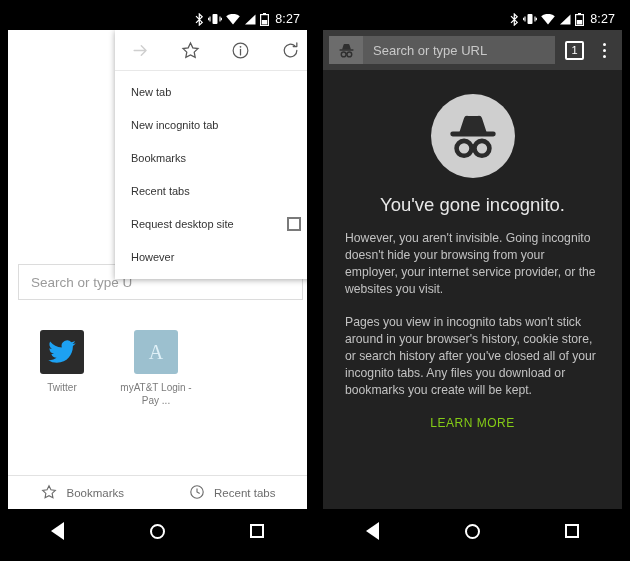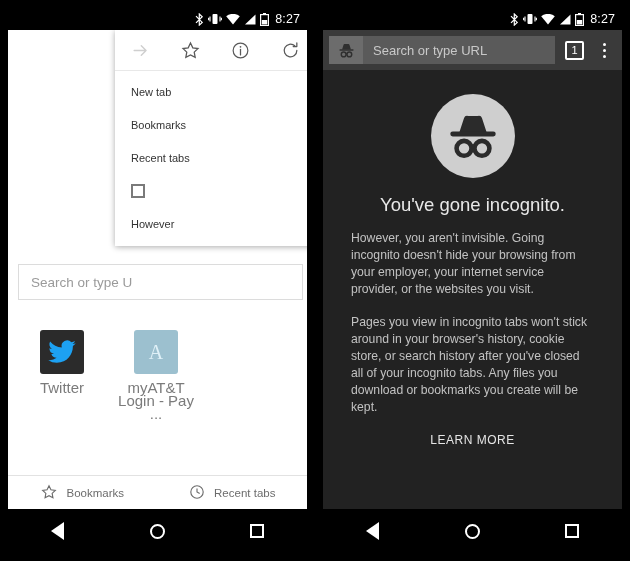--- a/index.html
+++ b/index.html
@@ -103,21 +103,21 @@
   }
   .tile { width: 76px; text-align:center; }
   .tile-icon {
     width: 44px; height: 44px;
     margin: 0 auto 7px auto;
     border-radius: 3px;
     display: flex; align-items:center; justify-content:center;
     position: relative;
   }
   .tile-label {
-    font-size: 15px;
+    font-size: 10px;
     color: #7b7b7b;
     line-height: 13px;
     word-wrap: break-word;
   }
   
   .tw { background:#2b2b2b; }
   .tw svg { width:30px; height:30px; }
   
   .wc { background:#6e6e6e; }
   .wc .wc-mark {
@@ -266,21 +266,21 @@
     margin-right: 3px;
     flex: none;
   }
   .kebab i { width: 3px; height: 3px; background: #fff; border-radius: 50%; display:block; }
 
   .inc-body {
     position: absolute;
     left: 0; right: 0;
     top: 62px; bottom: 44px;
     background: #222222;
-    padding: 0 28px;
+    padding: 0 22px;
     text-align: center;
   }
   .inc-avatar {
     width: 84px; height: 84px;
     border-radius: 50%;
     background: #cfcfcf;
     margin: 24px auto 0 auto;
     display: flex; align-items: center; justify-content: center;
   }
   .inc-avatar svg { width: 58px; height: 58px; }
@@ -293,21 +293,21 @@
   .inc-para {
     margin-top: 16px;
     color: #c2c2c2;
     font-size: 12.2px;
     line-height: 17px;
     text-align: left;
   }
   .inc-para.second { margin-top: 14px; }
   .inc-learn {
     margin-top: 17px;
-    color: #e5e5e5;
+    color: #84cc16;
     font-size: 12px;
     letter-spacing: 0.5px;
     font-weight: 400;
   }
 </style>
 </head>
 <body>
 
 <div class="screen">
 
@@ -430,26 +430,30 @@
                 <path d="M20 2.4V7h-4.6" fill="none" stroke="#595959" stroke-width="1.6" stroke-linecap="round" stroke-linejoin="round"></path>
               </svg>
           </div>
         </div>
         <div class="menu-sep"></div>
 
         <div class="menu-item">
           <span class="mi-label">New tab</span>
         </div>
         <div class="menu-item">
+          <span class="mi-label">New incognito tab</span>
+        </div>
+        <div class="menu-item">
           <span class="mi-label">Bookmarks</span>
         </div>
         <div class="menu-item">
           <span class="mi-label">Recent tabs</span>
         </div>
         <div class="menu-item">
+          <span class="mi-label">Request desktop site</span>
           <span class="mi-check"></span>
         </div>
         <div class="menu-item">
           <span class="mi-label">However</span>
         </div>
       </div>
 
     </div>
   </div>
 

